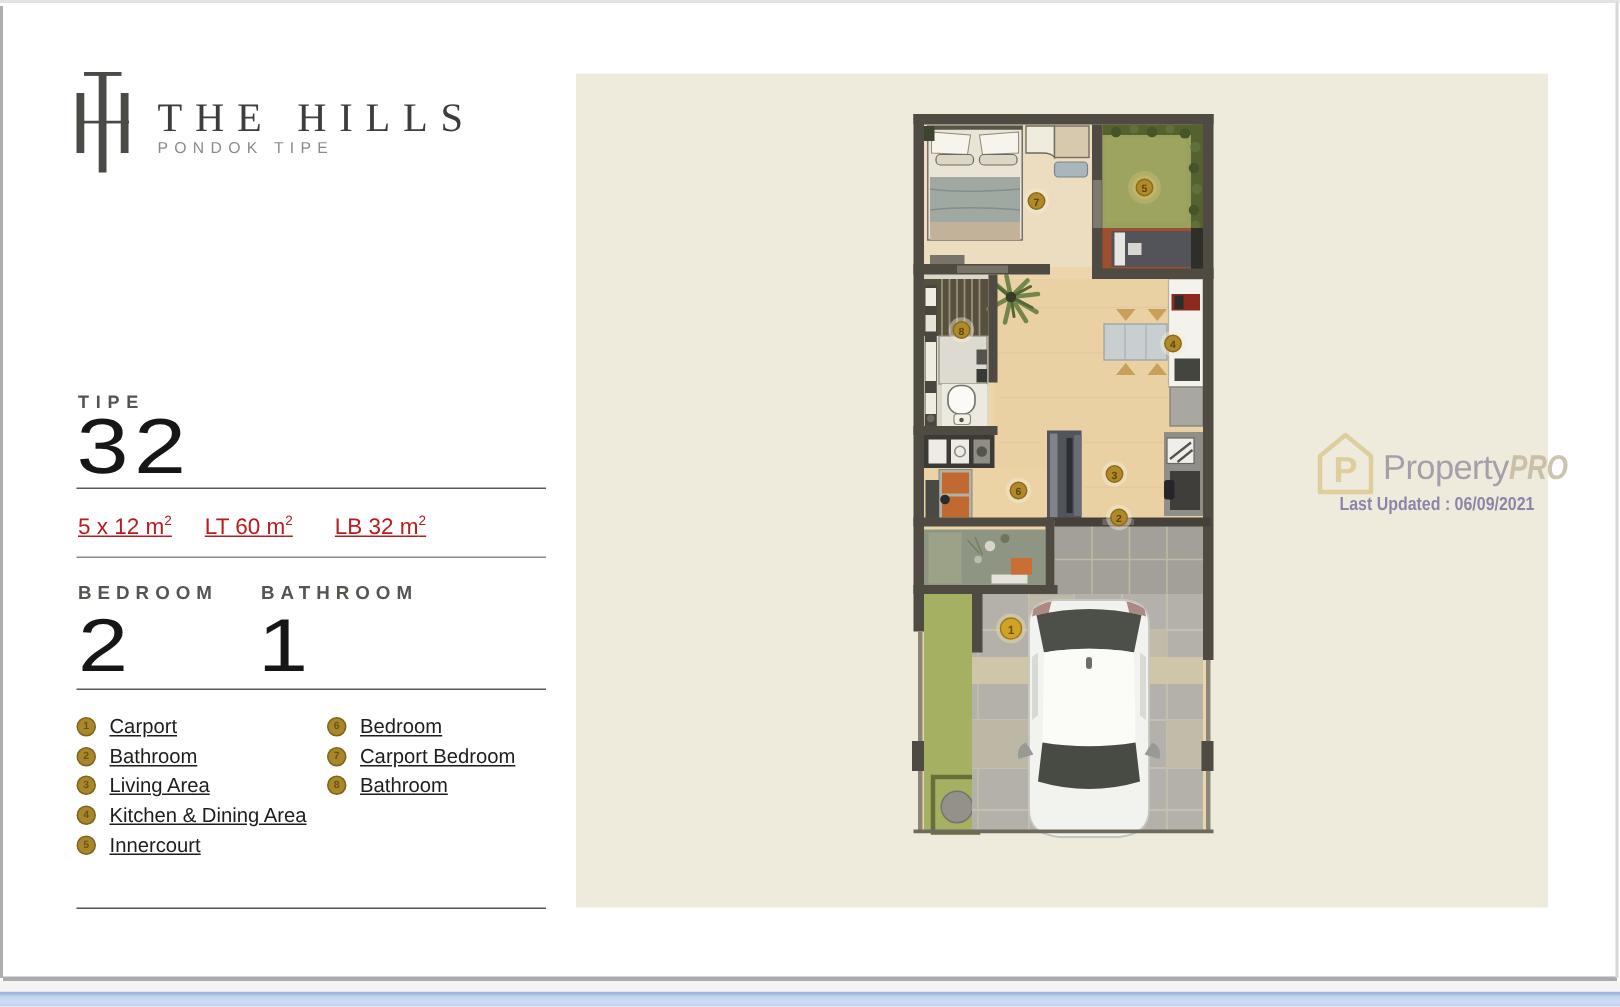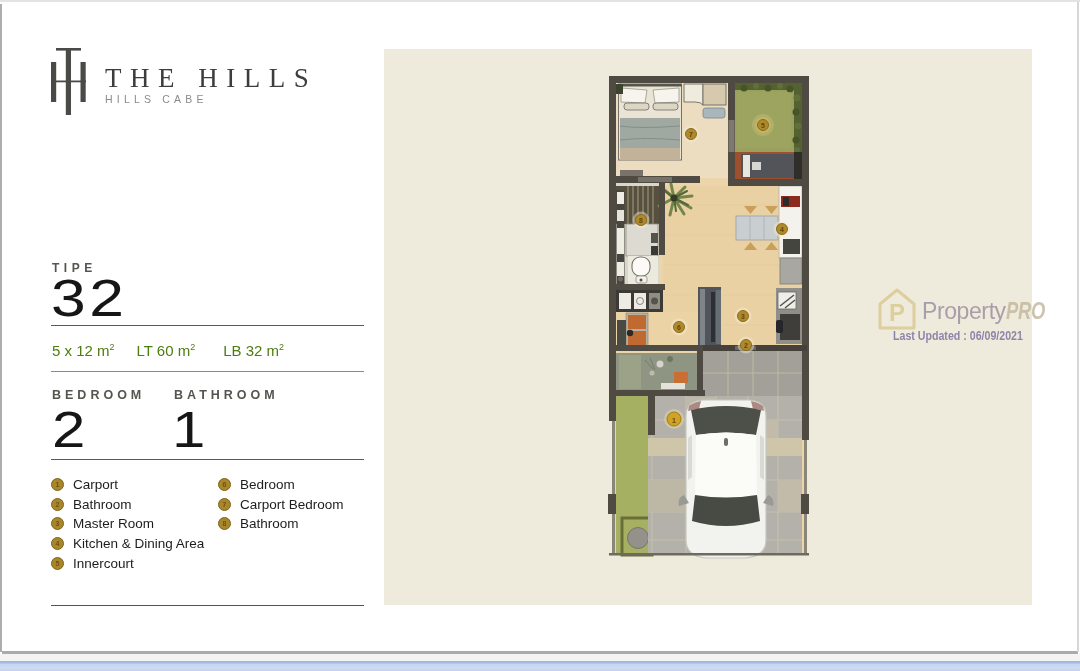--- a/index.html
+++ b/index.html
@@ -26,68 +26,68 @@
 <svg class="abs" style="left:44px;top:44px;" width="48" height="78" viewBox="0 0 48 78">
   <rect x="12" y="4" width="25" height="2.6" fill="#4a4a46"></rect>
   <rect x="21.8" y="4" width="5.2" height="67" fill="#4a4a46"></rect>
   <rect x="7" y="18" width="5.2" height="40" fill="#4a4a46"></rect>
   <rect x="36.5" y="18" width="5.2" height="40" fill="#4a4a46"></rect>
   <rect x="7.5" y="36.5" width="34.5" height="1.8" fill="#4a4a46"></rect>
 </svg>
 
 <div class="abs" style="left:105px;top:63px;font-family:'Liberation Serif',serif;font-size:27px;letter-spacing:8.5px;color:#3d3d3b;">THE HILLS</div>
 
-<div class="abs" style="left:105px;top:93px;font-size:10.5px;letter-spacing:4.2px;color:#8b8b89;">HILLS CABE</div>
+<div class="abs" style="left:105px;top:93px;font-size:10.5px;letter-spacing:4.2px;color:#8b8b89;">PONDOK TIPE</div>
 
 <div class="abs" style="left:52px;top:261px;font-size:12px;letter-spacing:4.5px;color:#55544f;font-weight:bold;">TIPE</div>
 
 <div class="abs" style="left:51px;top:268px;font-size:52px;color:#161616;letter-spacing:3px;transform:scaleX(1.2);transform-origin:0 0;">32</div>
 
 <div class="abs" style="left:51px;top:325px;width:313px;height:1px;background:#5a5a58;"></div>
 
-<div class="abs" style="left:52px;top:342px;font-size:15px;color:#4d7c0f;">5 x 12 m<sup style="font-size:9px;">2</sup><span style="display:inline-block;width:22px;"></span>LT 60 m<sup style="font-size:9px;">2</sup><span style="display:inline-block;width:28px;"></span>LB 32 m<sup style="font-size:9px;">2</sup></div>
+<div class="abs" style="left:52px;top:342px;font-size:15px;color:#b91c1c;text-decoration:underline;">5 x 12 m<sup style="font-size:9px;">2</sup><span style="display:inline-block;width:22px;"></span>LT 60 m<sup style="font-size:9px;">2</sup><span style="display:inline-block;width:28px;"></span>LB 32 m<sup style="font-size:9px;">2</sup></div>
 
 <div class="abs" style="left:51px;top:371px;width:313px;height:1px;background:#8a8a88;"></div>
 
 <div class="abs" style="left:52px;top:388px;font-size:12.5px;letter-spacing:4px;color:#55544f;font-weight:bold;">BEDROOM</div>
 
 <div class="abs" style="left:174px;top:388px;font-size:12.5px;letter-spacing:4px;color:#55544f;font-weight:bold;">BATHROOM</div>
 
 <div class="abs" style="left:52px;top:401px;font-size:50px;color:#161616;transform:scaleX(1.2);transform-origin:0 0;">2</div>
 
 <div class="abs" style="left:172px;top:401px;font-size:50px;color:#161616;transform:scaleX(1.2);transform-origin:0 0;">1</div>
 
 <div class="abs" style="left:51px;top:459px;width:313px;height:1px;background:#5a5a58;"></div>
 
 <div class="abs" style="left:51px;top:476px;font-size:13.5px;color:#1d1d1b;">
 
   <div style="height:19.7px;"><span class="dot">1</span><span class="lbl">Carport</span></div>
 
   <div style="height:19.7px;"><span class="dot">2</span><span class="lbl">Bathroom</span></div>
 
-  <div style="height:19.7px;"><span class="dot">3</span><span class="lbl">Master Room</span></div>
+  <div style="height:19.7px;"><span class="dot">3</span><span class="lbl">Living Area</span></div>
 
   <div style="height:19.7px;"><span class="dot">4</span><span class="lbl">Kitchen &amp; Dining Area</span></div>
 
   <div style="height:19.7px;"><span class="dot">5</span><span class="lbl">Innercourt</span></div>
 </div>
 
 <div class="abs" style="left:218px;top:476px;font-size:13.5px;color:#1d1d1b;">
 
   <div style="height:19.7px;"><span class="dot">6</span><span class="lbl">Bedroom</span></div>
 
   <div style="height:19.7px;"><span class="dot">7</span><span class="lbl">Carport Bedroom</span></div>
 
   <div style="height:19.7px;"><span class="dot">8</span><span class="lbl">Bathroom</span></div>
 </div>
 <style>
   .dot{display:inline-block;width:11px;height:11px;border-radius:50%;
     background:#a8862c;border:1px solid #7d6418;color:#6d5412;font-size:7px;
     font-weight:bold;text-align:center;line-height:11px;vertical-align:middle;margin-right:9px;}
-  .lbl{vertical-align:middle;}
+  .lbl{vertical-align:middle;text-decoration:underline;}
 </style>
 
 <div class="abs" style="left:51px;top:605px;width:313px;height:1px;background:#55554f;"></div>
 
 <div class="abs" style="left:878px;top:288px;opacity:0.78;">
 
   <svg width="38" height="42" viewBox="0 0 38 42" style="position:absolute;left:0;top:0;">
     <path d="M19 2 L36 16 L36 40 L2 40 L2 16 Z" fill="none" stroke="#d9c68c" stroke-width="3" stroke-linejoin="round"></path>
     <text x="19" y="33" text-anchor="middle" font-size="24" font-weight="bold" fill="#d9c68c" font-family="Liberation Sans">P</text>
   </svg>

